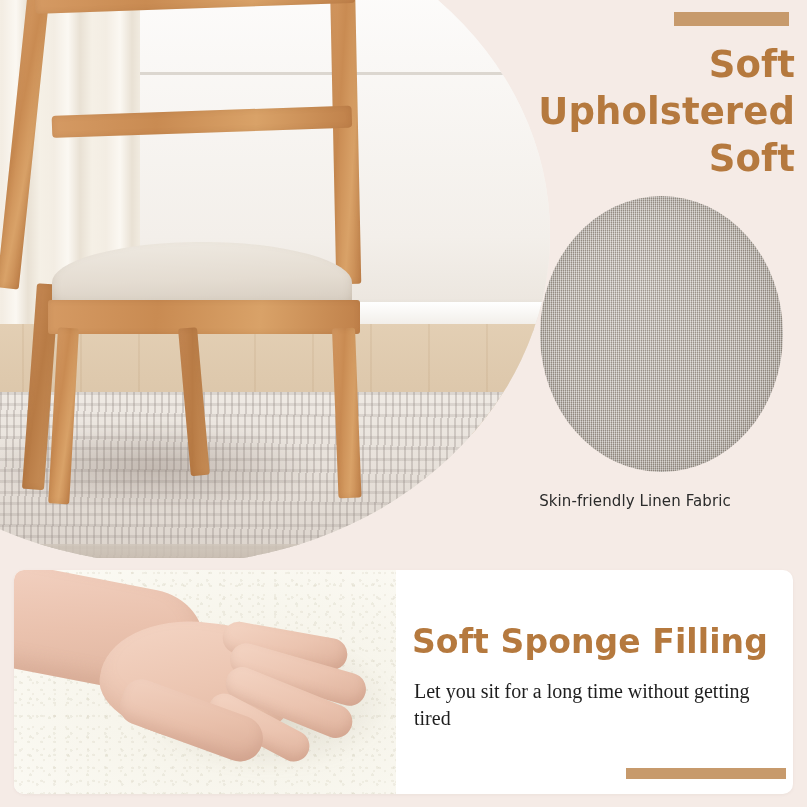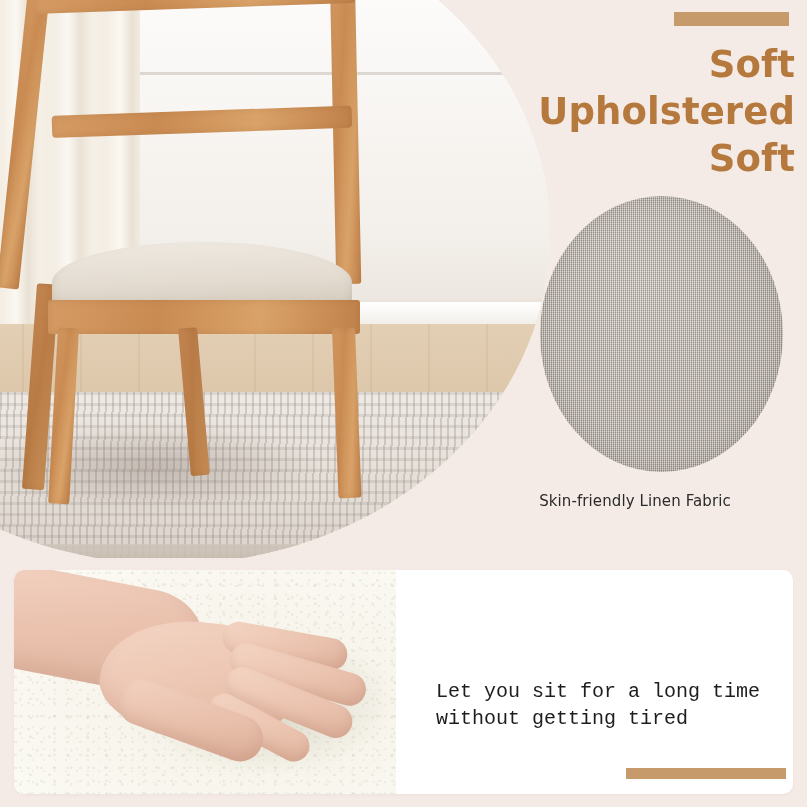--- a/index.html
+++ b/index.html
@@ -333,24 +333,23 @@
     font-weight: bold;
     font-size: 33px;
     letter-spacing: 0.1px;
     white-space: nowrap;
   }
   #sponge-desc {
     position: absolute;
     left: 400px; top: 108px;
     width: 372px;
     color: #1E1E1E;
-    font-family: Liberation Mono, monospace;
+    font-family: Liberation Serif, serif;
     font-size: 20px;
     line-height: 1.36;
-    margin-left: 22px;
   }
   #accent-bar-bottom {
     position: absolute;
     left: 612px; top: 198px;
     width: 160px; height: 11px;
     background: #C79A6C;
   }
 </style>
 </head>
 <body>
@@ -405,18 +404,19 @@
         <div class="sp-dent"></div>
         <div class="sp-arm"></div>
         <div class="sp-palm"></div>
         <div class="sp-finger" id="sp-finger-1"></div>
         <div class="sp-finger" id="sp-finger-2"></div>
         <div class="sp-finger" id="sp-finger-3"></div>
         <div class="sp-finger" id="sp-finger-4"></div>
         <div id="sp-thumb"></div>
       </div>
 
+      <div id="sponge-title">Soft Sponge Filling</div>
       <div id="sponge-desc">Let you sit for a long time without getting tired</div>
       <div id="accent-bar-bottom"></div>
     </div>
   </div>
 
 </div>
 
 </body></html>

